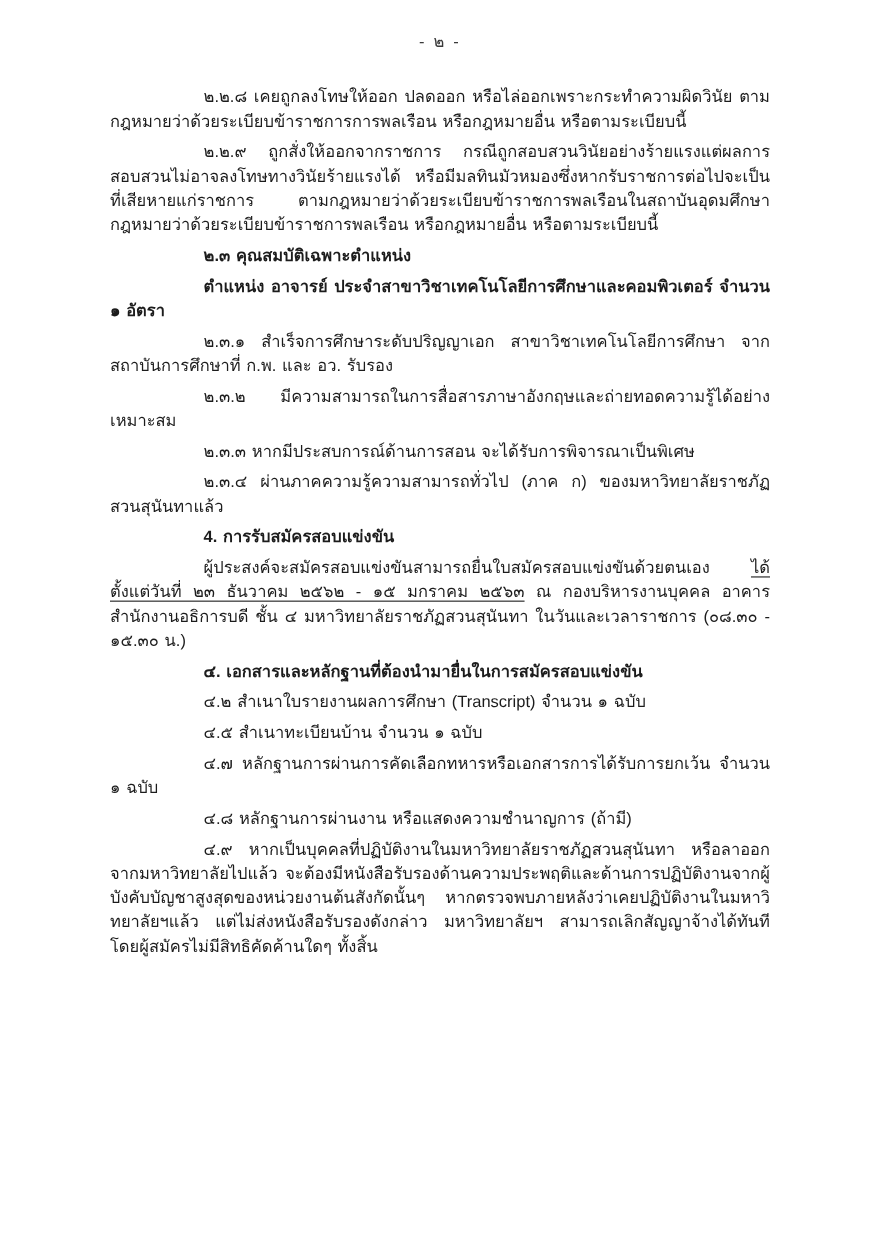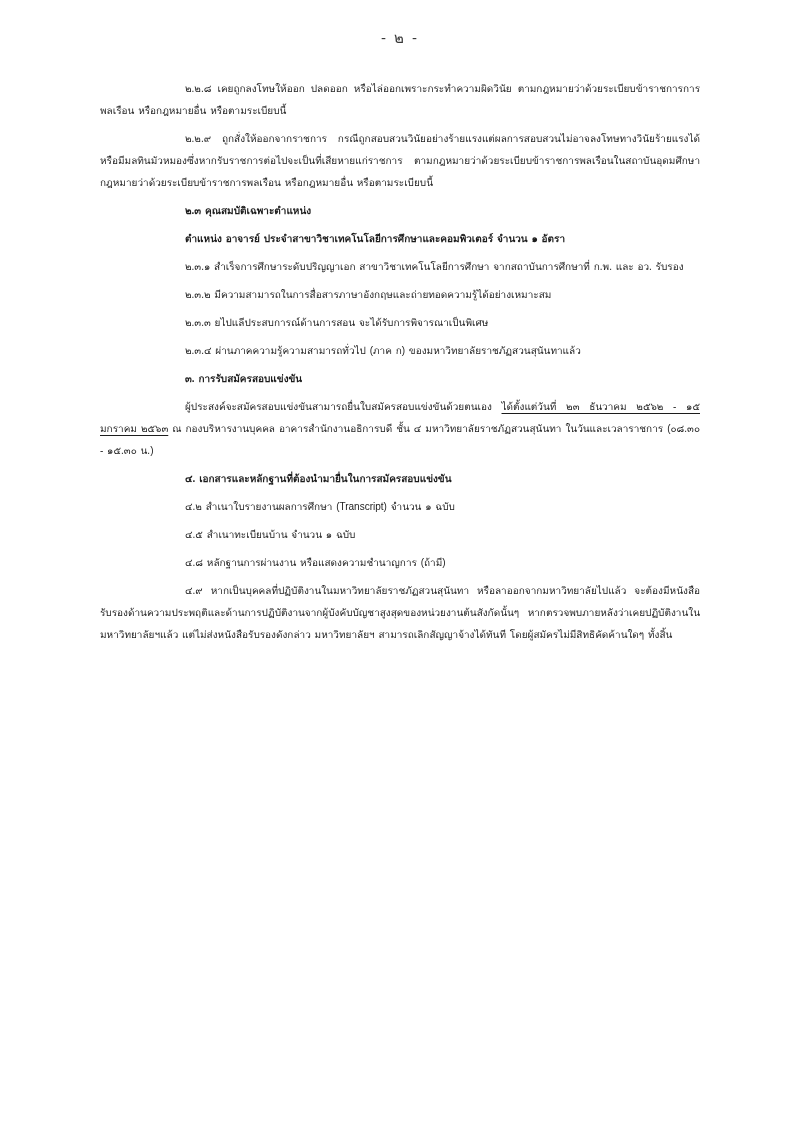--- a/index.html
+++ b/index.html
@@ -26,21 +26,21 @@
     letter-spacing: 2px;
     color: #3a3a3a;
   }
   .content {
     position: absolute;
     top: 78px;
     left: 100px;
     width: 600px;
   }
   .content p {
-    font-size: 10px;
+    font-size: 15px;
     line-height: 22px;
     margin: 0 0 6px 0;
     text-align: justify;
     word-spacing: 1px;
   }
   .indent { text-indent: 85px; }
   .heading {
     font-weight: bold;
     text-indent: 85px;
     text-align: left;
@@ -64,37 +64,38 @@
     <p class="indent">๒.๒.๙ ถูกสั่งให้ออกจากราชการ กรณีถูกสอบสวนวินัยอย่างร้ายแรงแต่ผลการสอบสวนไม่อาจลงโทษทางวินัยร้ายแรงได้ หรือมีมลทินมัวหมองซึ่งหากรับราชการต่อไปจะเป็นที่เสียหายแก่ราชการ ตามกฎหมายว่าด้วยระเบียบข้าราชการพลเรือนในสถาบันอุดมศึกษา กฎหมายว่าด้วยระเบียบข้าราชการพลเรือน หรือกฎหมายอื่น หรือตามระเบียบนี้</p>
 
     <p class="heading">๒.๓ คุณสมบัติเฉพาะตำแหน่ง</p>
 
     <p class="heading">ตำแหน่ง อาจารย์ ประจำสาขาวิชาเทคโนโลยีการศึกษาและคอมพิวเตอร์ จำนวน ๑ อัตรา</p>
 
     <p class="indent">๒.๓.๑ สำเร็จการศึกษาระดับปริญญาเอก สาขาวิชาเทคโนโลยีการศึกษา จากสถาบันการศึกษาที่ ก.พ. และ อว. รับรอง</p>
 
     <p class="indent">๒.๓.๒ มีความสามารถในการสื่อสารภาษาอังกฤษและถ่ายทอดความรู้ได้อย่างเหมาะสม</p>
 
-    <p class="indent">๒.๓.๓ ยไปแลีประสบการณ์ด้านการสอน จะได้รับการพิจารณาเป็นพิเศษ</p>
+    <p class="indent">๒.๓.๓ หากมีประสบการณ์ด้านการสอน จะได้รับการพิจารณาเป็นพิเศษ</p>
 
     <p class="indent">๒.๓.๔ ผ่านภาคความรู้ความสามารถทั่วไป (ภาค ก) ของมหาวิทยาลัยราชภัฏสวนสุนันทาแล้ว</p>
 
-    <p class="heading">๓. การรับสมัครสอบแข่งขัน</p>
+    <p class="heading">4. การรับสมัครสอบแข่งขัน</p>
 
     <p class="indent"><span>ผู้ประสงค์จะสมัครสอบแข่งขันสามารถยื่นใบสมัครสอบแข่งขันด้วยตนเอง </span><span class="underlined">ได้ตั้งแต่วันที่ ๒๓ ธันวาคม ๒๕๖๒ - ๑๕ มกราคม ๒๕๖๓</span><span> ณ กองบริหารงานบุคคล อาคารสำนักงานอธิการบดี ชั้น ๔ มหาวิทยาลัยราชภัฏสวนสุนันทา ในวันและเวลาราชการ (๐๘.๓๐ - ๑๕.๓๐ น.)</span></p>
 
     <p class="heading">๔. เอกสารและหลักฐานที่ต้องนำมายื่นในการสมัครสอบแข่งขัน</p>
 
 
     <p class="indent">๔.๒ สำเนาใบรายงานผลการศึกษา (Transcript) จำนวน ๑ ฉบับ</p>
 
 
 
     <p class="indent">๔.๕ สำเนาทะเบียนบ้าน จำนวน ๑ ฉบับ</p>
 
 
+    <p class="indent">๔.๗ หลักฐานการผ่านการคัดเลือกทหารหรือเอกสารการได้รับการยกเว้น จำนวน ๑ ฉบับ</p>
 
     <p class="indent">๔.๘ หลักฐานการผ่านงาน หรือแสดงความชำนาญการ (ถ้ามี)</p>
 
     <p class="indent">๔.๙ หากเป็นบุคคลที่ปฏิบัติงานในมหาวิทยาลัยราชภัฏสวนสุนันทา หรือลาออกจากมหาวิทยาลัยไปแล้ว จะต้องมีหนังสือรับรองด้านความประพฤติและด้านการปฏิบัติงานจากผู้บังคับบัญชาสูงสุดของหน่วยงานต้นสังกัดนั้นๆ หากตรวจพบภายหลังว่าเคยปฏิบัติงานในมหาวิทยาลัยฯแล้ว แต่ไม่ส่งหนังสือรับรองดังกล่าว มหาวิทยาลัยฯ สามารถเลิกสัญญาจ้างได้ทันที โดยผู้สมัครไม่มีสิทธิคัดค้านใดๆ ทั้งสิ้น</p>
 
   </div>
 </div>
 
 </body></html>

